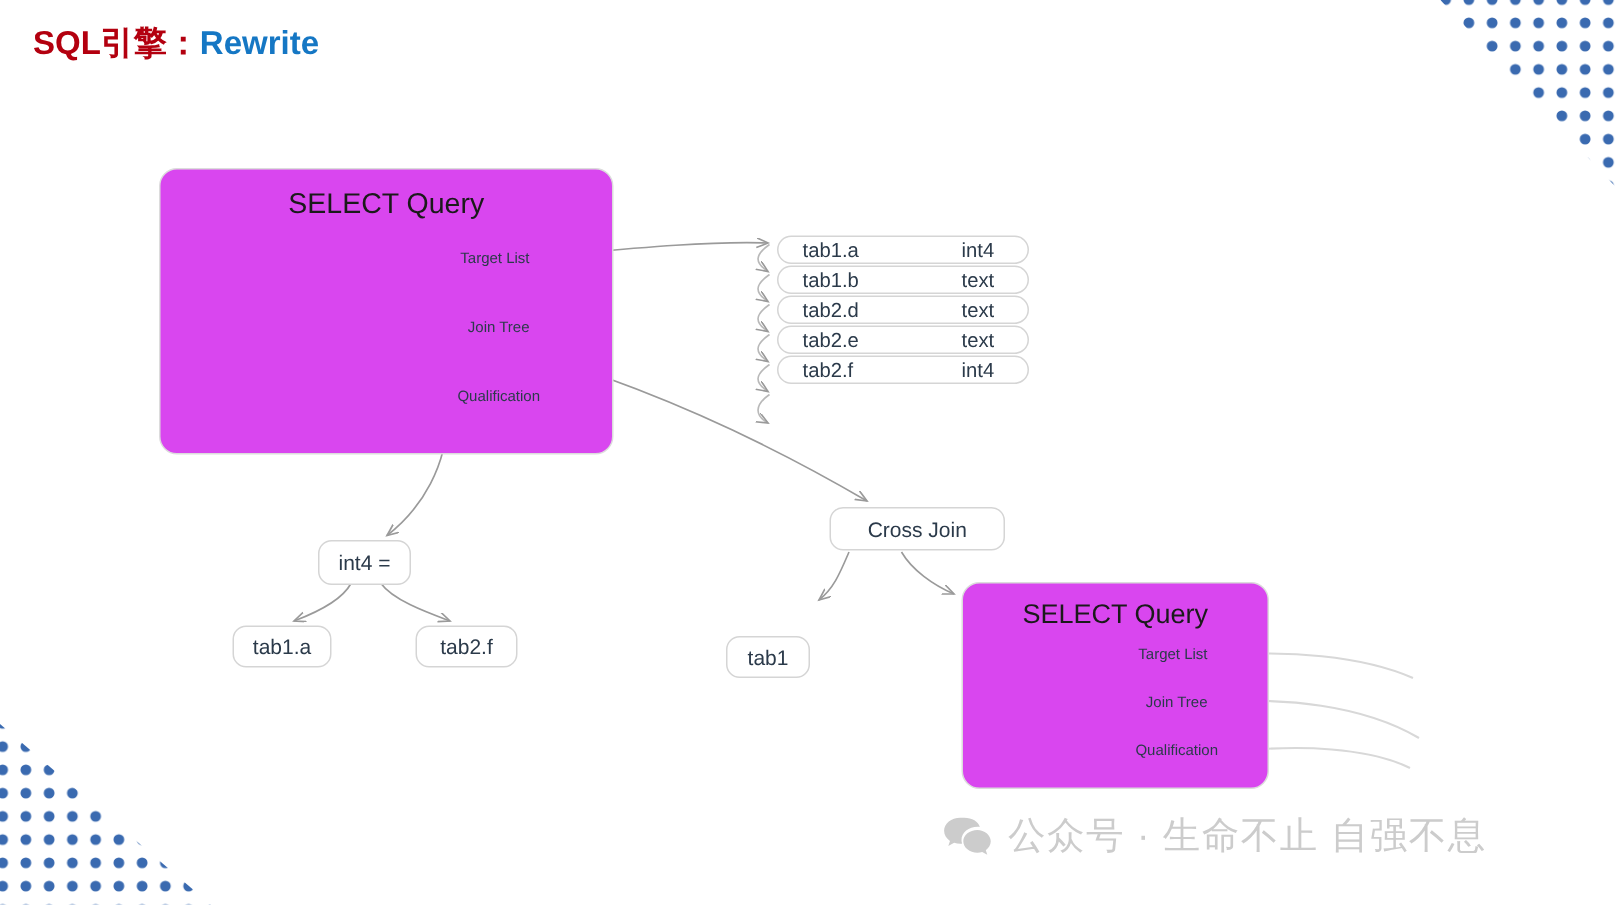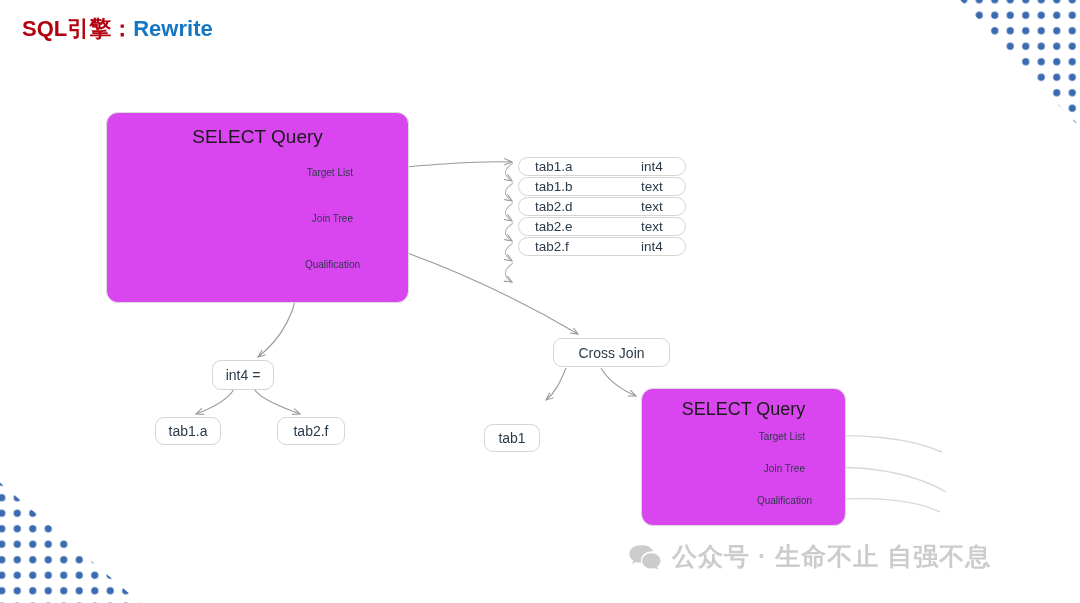--- a/index.html
+++ b/index.html
@@ -150,21 +150,20 @@
   
   #watermark {
     position: absolute;
     left: 628px;
     top: 540px;
     display: flex;
     align-items: center;
     color: #cccccc;
     font-size: 25px;
     white-space: nowrap;
-    font-weight: bold;
   }
   #watermark .wm-text { letter-spacing: 1px; }
   #wechat-icon { margin-right: 10px; display: block; }
 </style>
 </head>
 <body>
 
 <svg class="dots" id="dots-top-right" viewBox="0 0 190 140" xmlns="http://www.w3.org/2000/svg">
   <defs>
     <pattern id="dotpat-tr" x="0" y="0" width="15.5" height="15.5" patternUnits="userSpaceOnUse">

